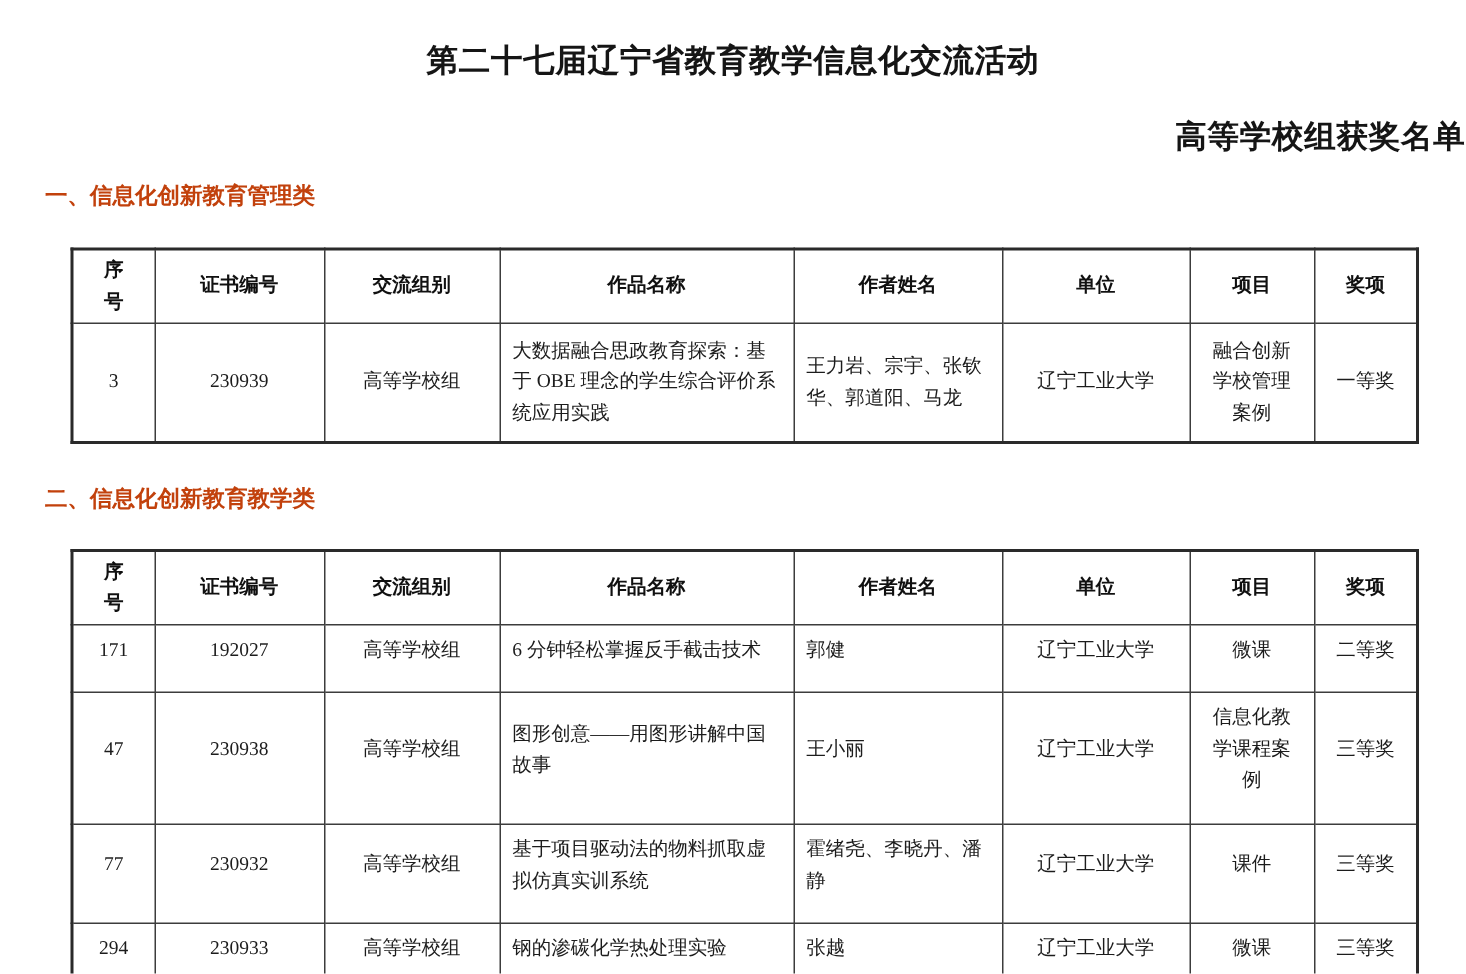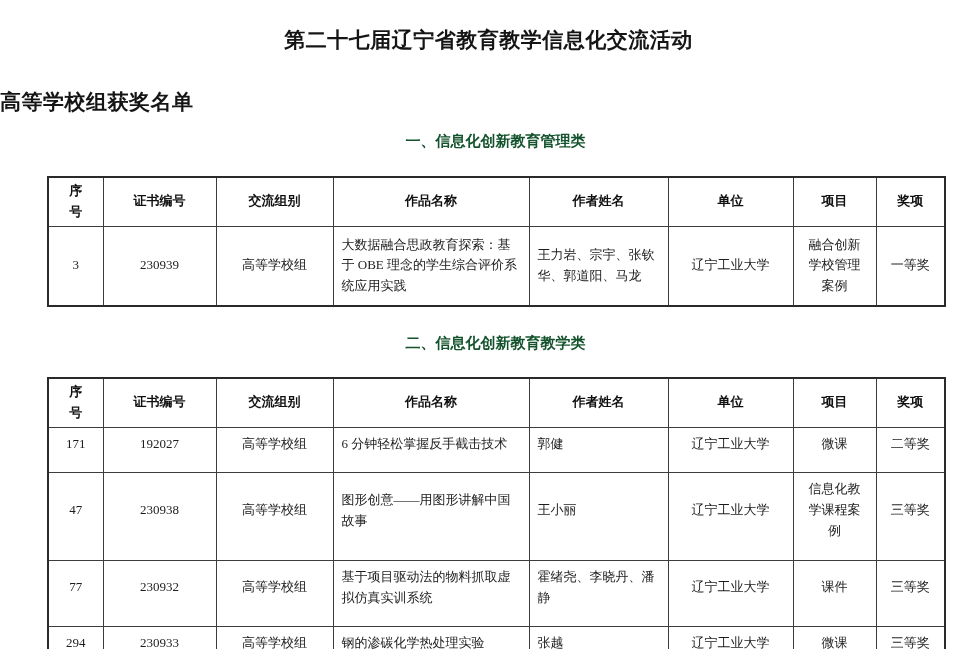--- a/index.html
+++ b/index.html
@@ -12,35 +12,34 @@
 
   .doc-title {
     text-align:center;
     font-family:"Liberation Sans","DejaVu Sans",sans-serif;
     font-weight:bold;
     font-size:21px;
     letter-spacing:0.5px;
     color:#151515;
   }
   .doc-subtitle {
-    text-align:left;
+    text-align:right;
     font-family:Liberation Mono, monospace;
     font-weight:bold;
     font-size:21px;
     letter-spacing:0.5px;
-    margin-top:34px;
+    margin-top:23px;
     color:#151515;
   }
   .section-heading {
     font-family:"Liberation Sans","DejaVu Sans",sans-serif;
     font-weight:bold;
     font-size:15px;
-    color:#14532d;
+    color:#c2410c;
     margin:16px 16px 0 30px;
-    text-align:center;
   }
   .tbl-wrap-1 { margin:25px 0 0 47px; }
   .tbl-wrap-2 { margin:24px 0 0 47px; }
   .gap-before-sec2 { margin-top:27px; }
 
   table.award-table {
     border-collapse:collapse;
     table-layout:fixed;
     width:897px;
     border:2px solid #2a2a2a;

